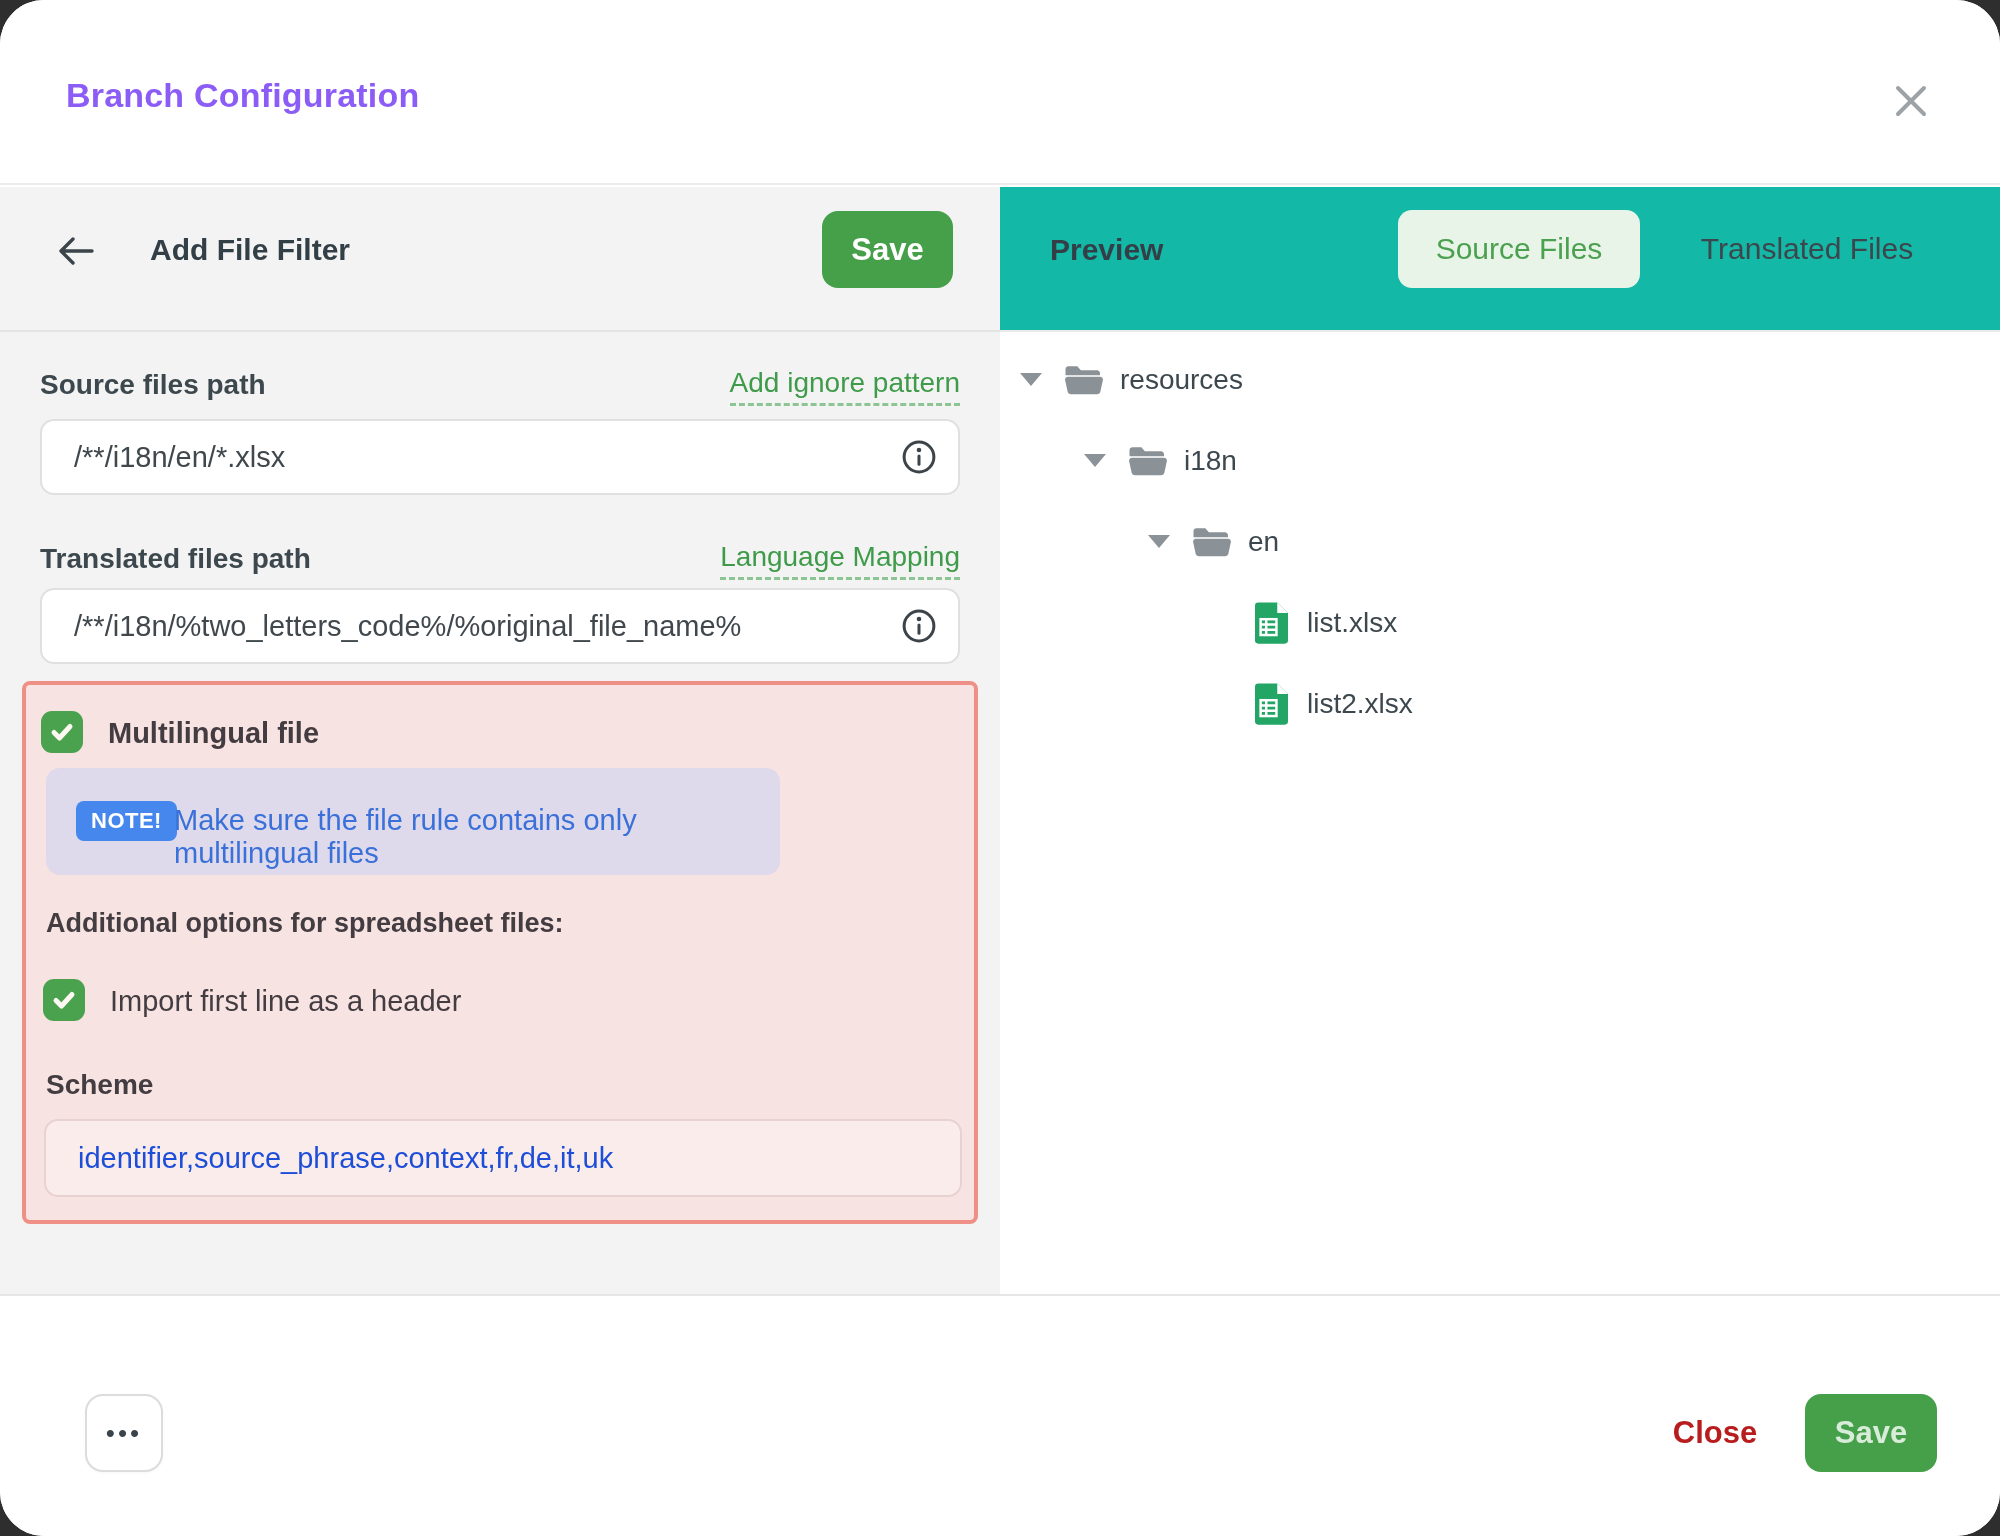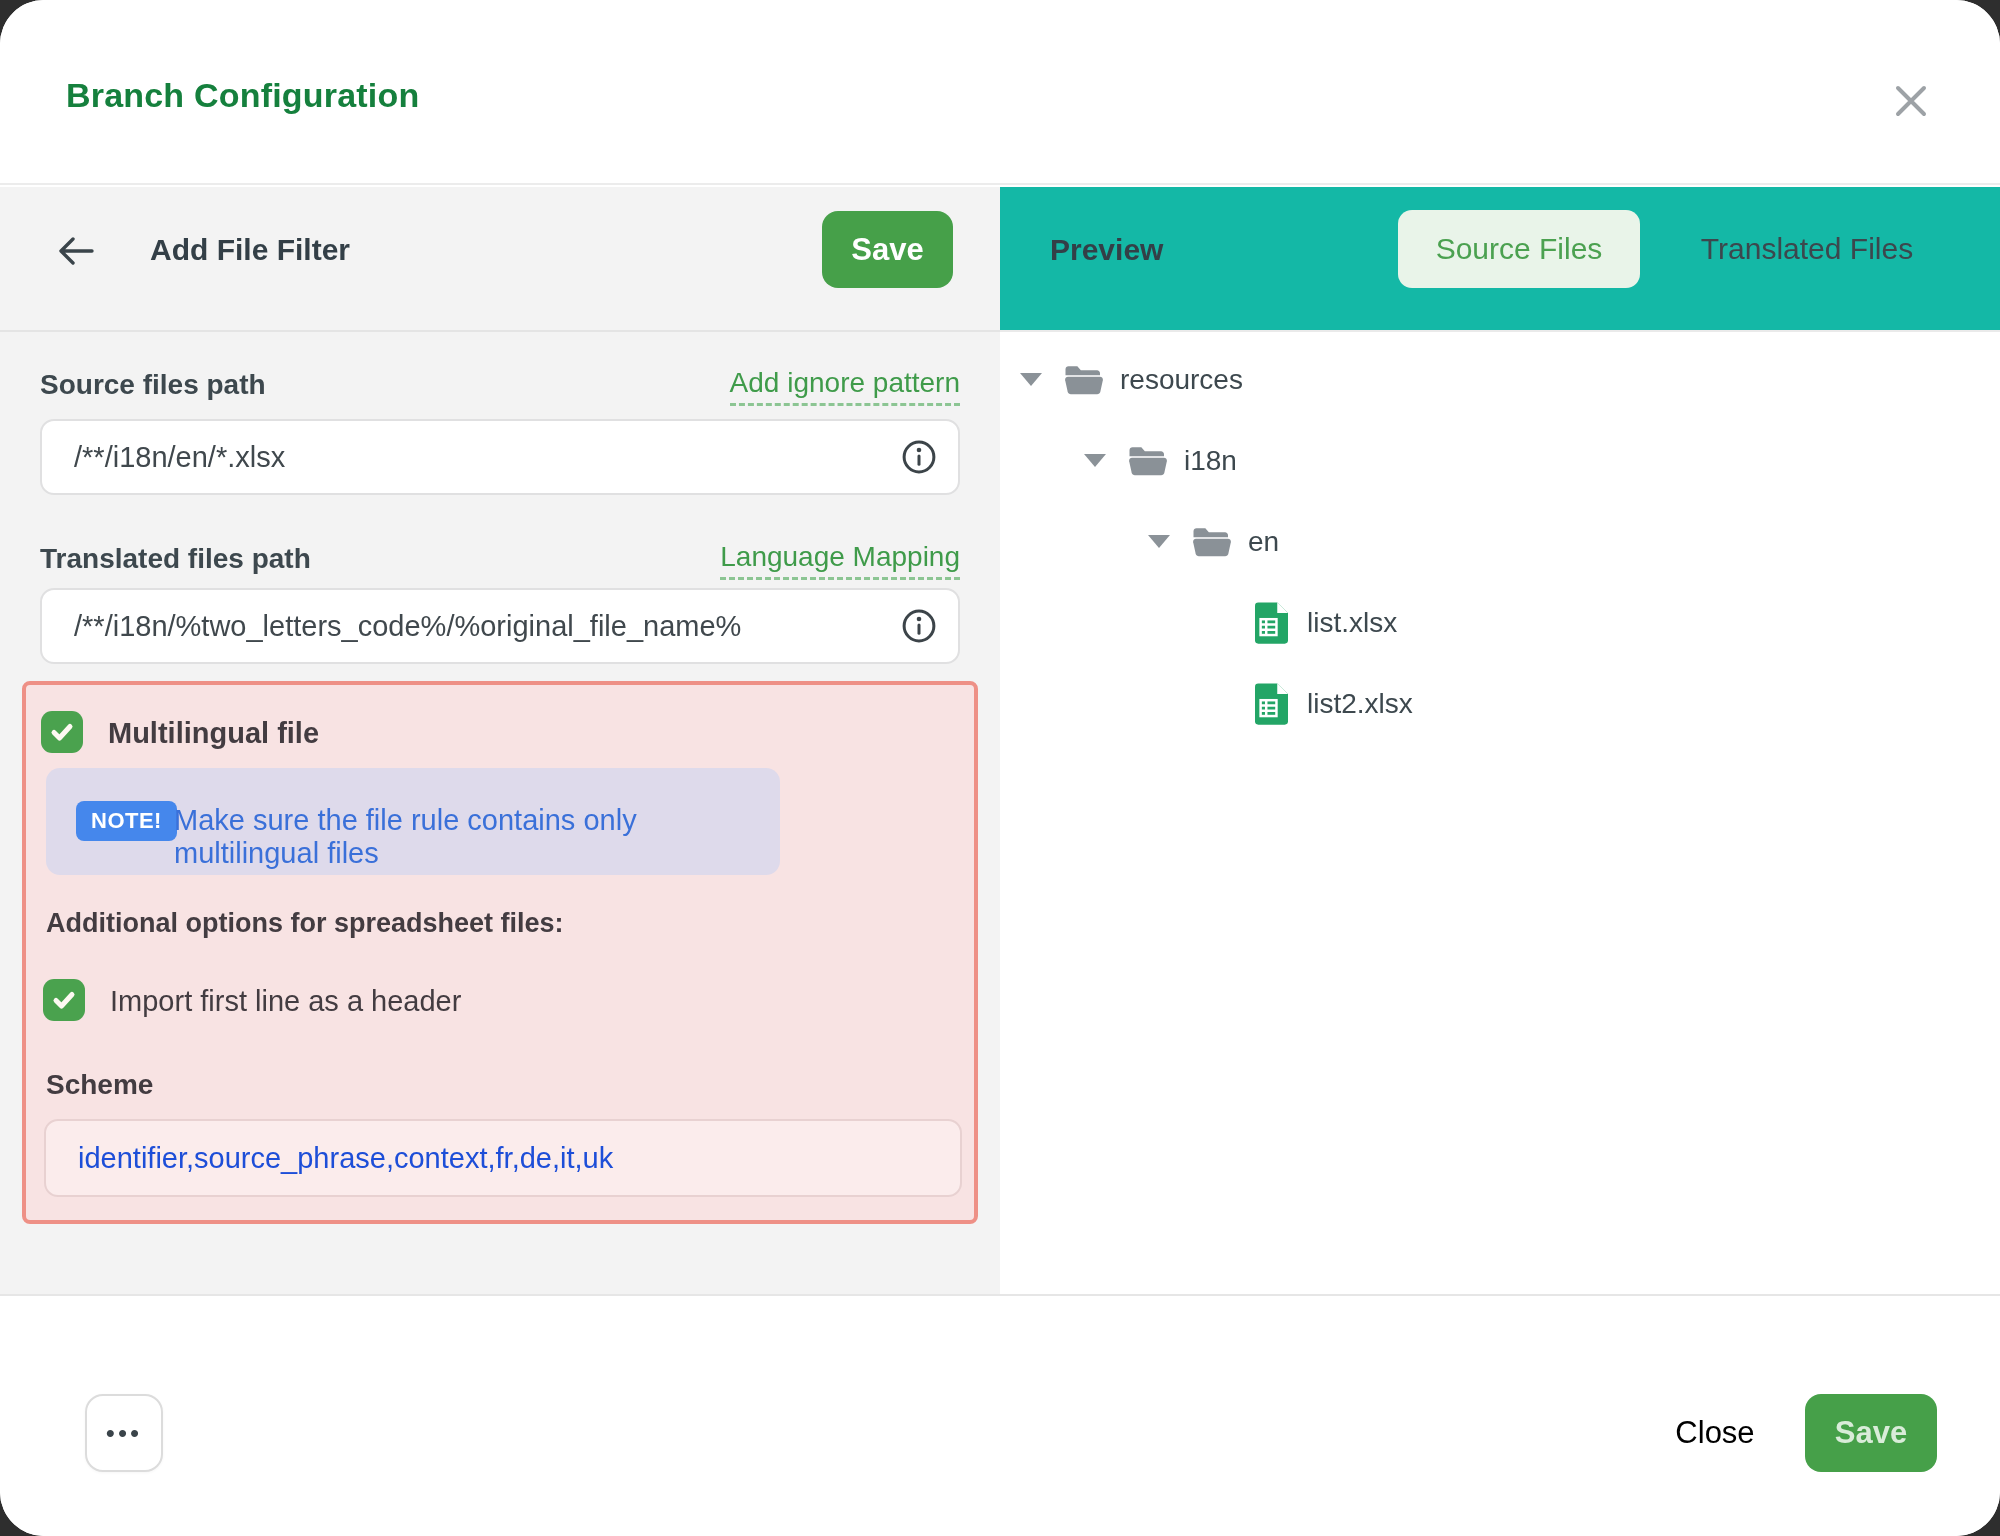--- a/index.html
+++ b/index.html
@@ -16,21 +16,21 @@
     border-radius: 44px;
     overflow: hidden;
   }
   
   .titlebar {
     position: absolute; top: 0; left: 0; right: 0; height: 185px;
     background: #fff; border-bottom: 2px solid #ececec;
   }
   .page-title {
     position: absolute; left: 66px; top: 76px;
-    font-size: 34px; font-weight: 700; color: #15803d; letter-spacing: .2px;
+    font-size: 34px; font-weight: 700; color: #8b5cf6; letter-spacing: .2px;
   }
   .close-x {
     position: absolute; left: 1884px; top: 74px; width: 54px; height: 54px;
     background: none; border: none; cursor: pointer; color: #9da2a6;
     display: flex; align-items: center; justify-content: center;
   }
   
   .left-panel {
     position: absolute; top: 187px; left: 0; width: 1000px; bottom: 242px;
     background: #f3f3f3;
@@ -172,21 +172,21 @@
   .more-btn {
     position: absolute; left: 85px; top: 98px; width: 78px; height: 78px;
     background: #fff; border: 2px solid #dcdcdc; border-radius: 18px; cursor: pointer;
     color: #3a444a; font-size: 26px; letter-spacing: 3px; line-height: 1;
     display: flex; align-items: center; justify-content: center;
     box-shadow: 0 1px 3px rgba(0,0,0,0.04);
   }
   .close-btn {
     position: absolute; left: 1640px; top: 98px; height: 78px; width: 150px;
     background: none; border: none; cursor: pointer; font-family: inherit;
-    font-size: 31px; font-weight: 400; color: #000000;
+    font-size: 31px; font-weight: 700; color: #b91c1c;
   }
   .save-bottom {
     position: absolute; left: 1805px; top: 98px; width: 132px; height: 78px;
     color: #d9ecd9;
   }
 </style>
 </head>
 <body>
 
 <div class="modal">

